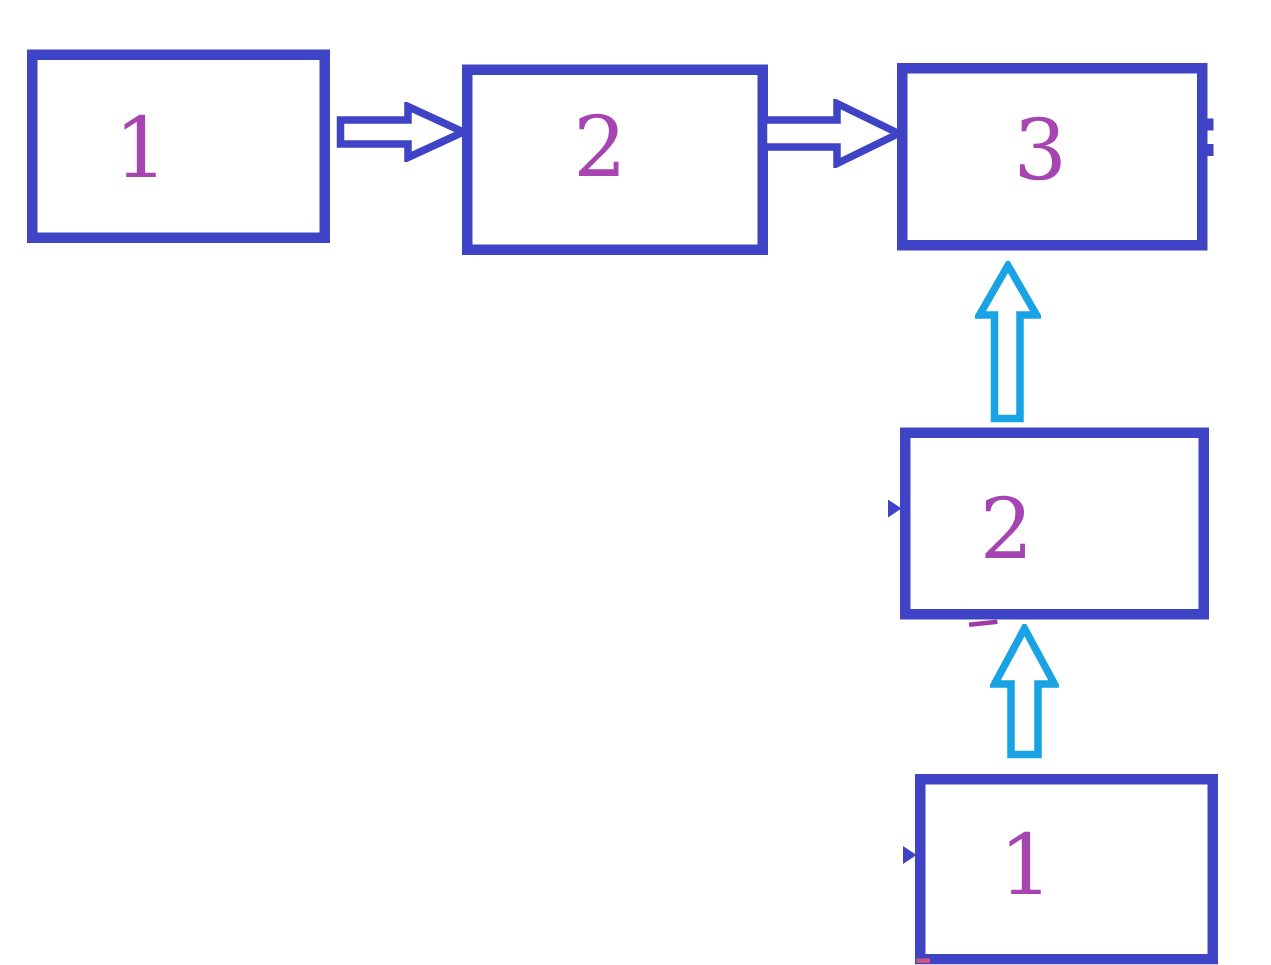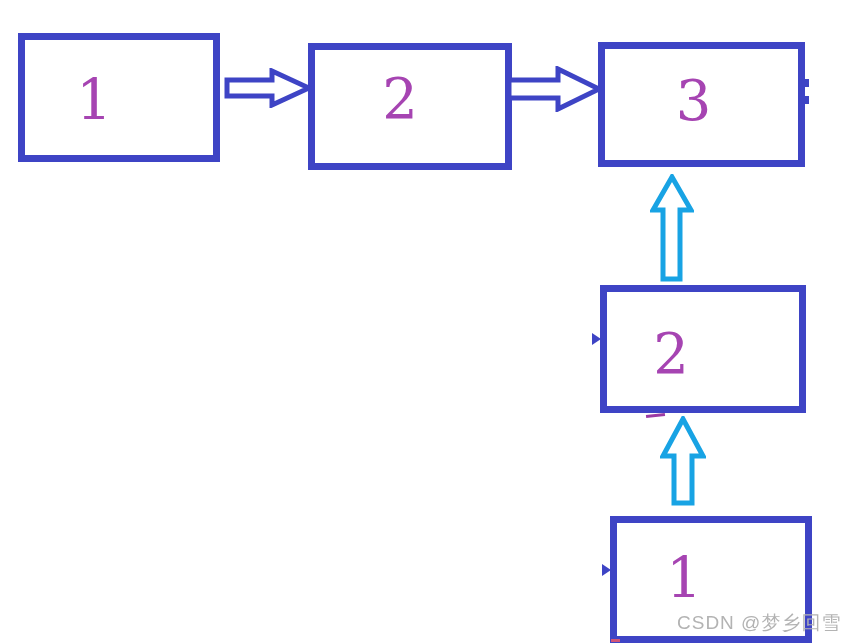--- a/index.html
+++ b/index.html
@@ -116,15 +116,14 @@
   <div class="stub stub-m"></div>
   <svg class="tick tick-mid" viewBox="0 0 9 12" aria-hidden="true">
     <polygon points="0,0 9,6 0,12"></polygon>
   </svg>
   <svg class="tick tick-bot" viewBox="0 0 9 12" aria-hidden="true">
     <polygon points="0,0 9,6 0,12"></polygon>
   </svg>
   <div class="purple-dash"></div>
   <div class="red-mark"></div>
 
-  <div class="watermark">CSDN @梦乡回雪</div>
 
 </div>
 
 </body></html>

